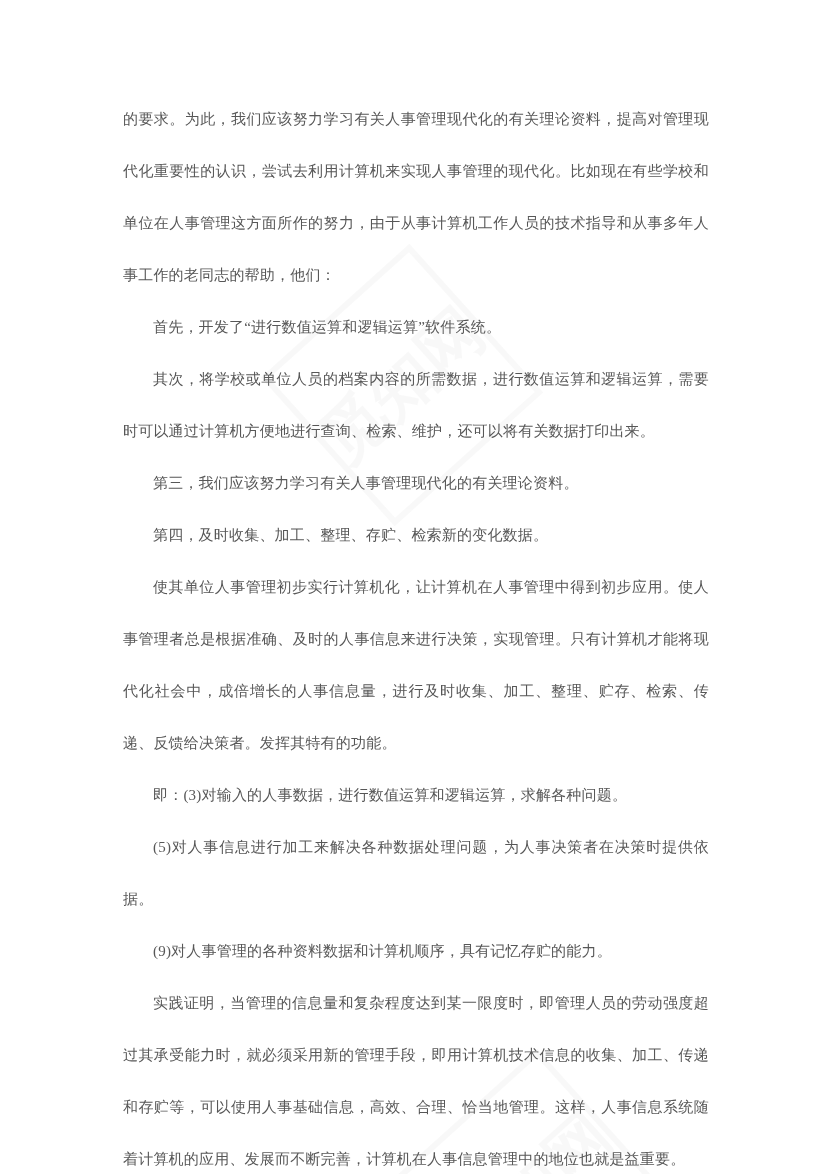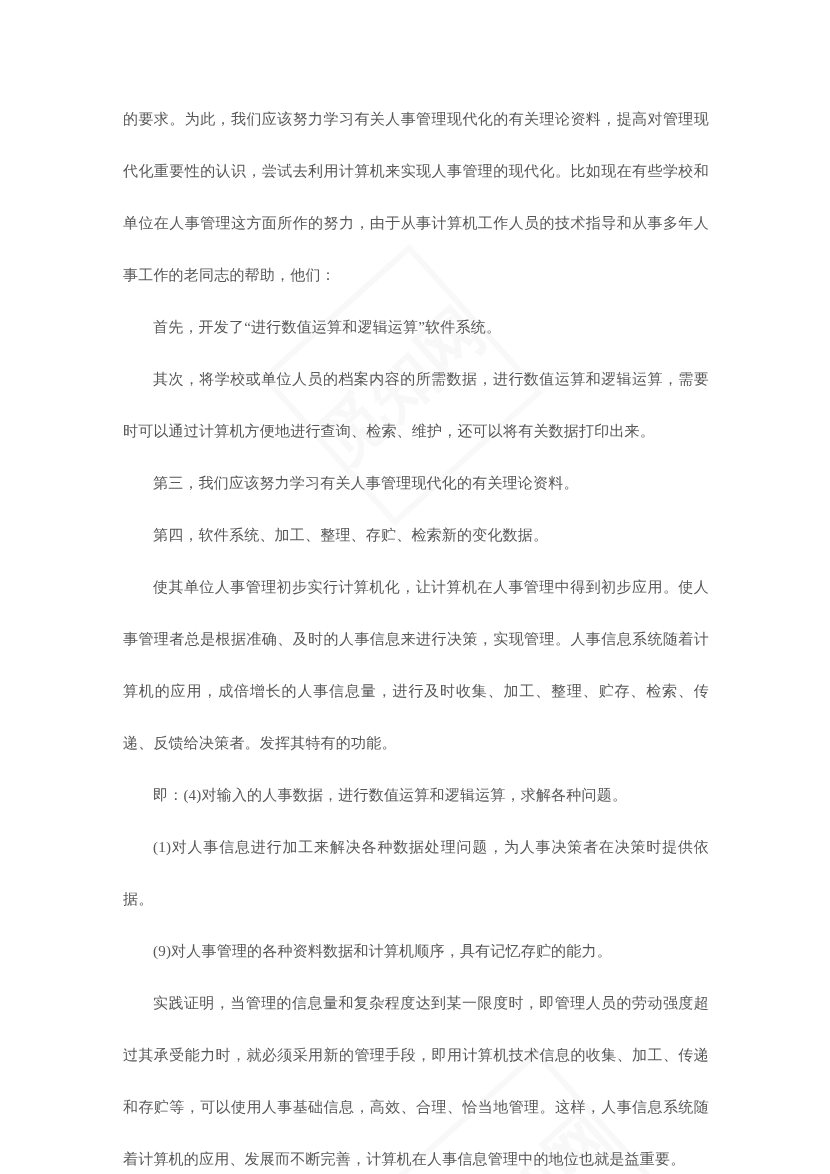--- a/index.html
+++ b/index.html
@@ -84,21 +84,21 @@
   <div class="watermark wm-bottom">
     <div class="wm-frame"></div>
     <div class="wm-text">觅知网</div>
   </div>
 
   <div class="doc-body">
     <p>的要求。为此，我们应该努力学习有关人事管理现代化的有关理论资料，提高对管理现代化重要性的认识，尝试去利用计算机来实现人事管理的现代化。比如现在有些学校和单位在人事管理这方面所作的努力，由于从事计算机工作人员的技术指导和从事多年人事工作的老同志的帮助，他们：</p>
     <p class="indent">首先，开发了“进行数值运算和逻辑运算”软件系统。</p>
     <p class="indent">其次，将学校或单位人员的档案内容的所需数据，进行数值运算和逻辑运算，需要时可以通过计算机方便地进行查询、检索、维护，还可以将有关数据打印出来。</p>
     <p class="indent">第三，我们应该努力学习有关人事管理现代化的有关理论资料。</p>
-    <p class="indent">第四，软件系统、加工、整理、存贮、检索新的变化数据。</p>
-    <p class="indent">使其单位人事管理初步实行计算机化，让计算机在人事管理中得到初步应用。使人事管理者总是根据准确、及时的人事信息来进行决策，实现管理。人事信息系统随着计算机的应用，成倍增长的人事信息量，进行及时收集、加工、整理、贮存、检索、传递、反馈给决策者。发挥其特有的功能。</p>
-    <p class="indent">即：(4)对输入的人事数据，进行数值运算和逻辑运算，求解各种问题。</p>
-    <p class="indent">(1)对人事信息进行加工来解决各种数据处理问题，为人事决策者在决策时提供依据。</p>
+    <p class="indent">第四，及时收集、加工、整理、存贮、检索新的变化数据。</p>
+    <p class="indent">使其单位人事管理初步实行计算机化，让计算机在人事管理中得到初步应用。使人事管理者总是根据准确、及时的人事信息来进行决策，实现管理。只有计算机才能将现代化社会中，成倍增长的人事信息量，进行及时收集、加工、整理、贮存、检索、传递、反馈给决策者。发挥其特有的功能。</p>
+    <p class="indent">即：(3)对输入的人事数据，进行数值运算和逻辑运算，求解各种问题。</p>
+    <p class="indent">(5)对人事信息进行加工来解决各种数据处理问题，为人事决策者在决策时提供依据。</p>
     <p class="indent">(9)对人事管理的各种资料数据和计算机顺序，具有记忆存贮的能力。</p>
     <p class="indent">实践证明，当管理的信息量和复杂程度达到某一限度时，即管理人员的劳动强度超过其承受能力时，就必须采用新的管理手段，即用计算机技术信息的收集、加工、传递和存贮等，可以使用人事基础信息，高效、合理、恰当地管理。这样，人事信息系统随着计算机的应用、发展而不断完善，计算机在人事信息管理中的地位也就是益重要。</p>
   </div>
 
 </div>
 
 </body></html>

